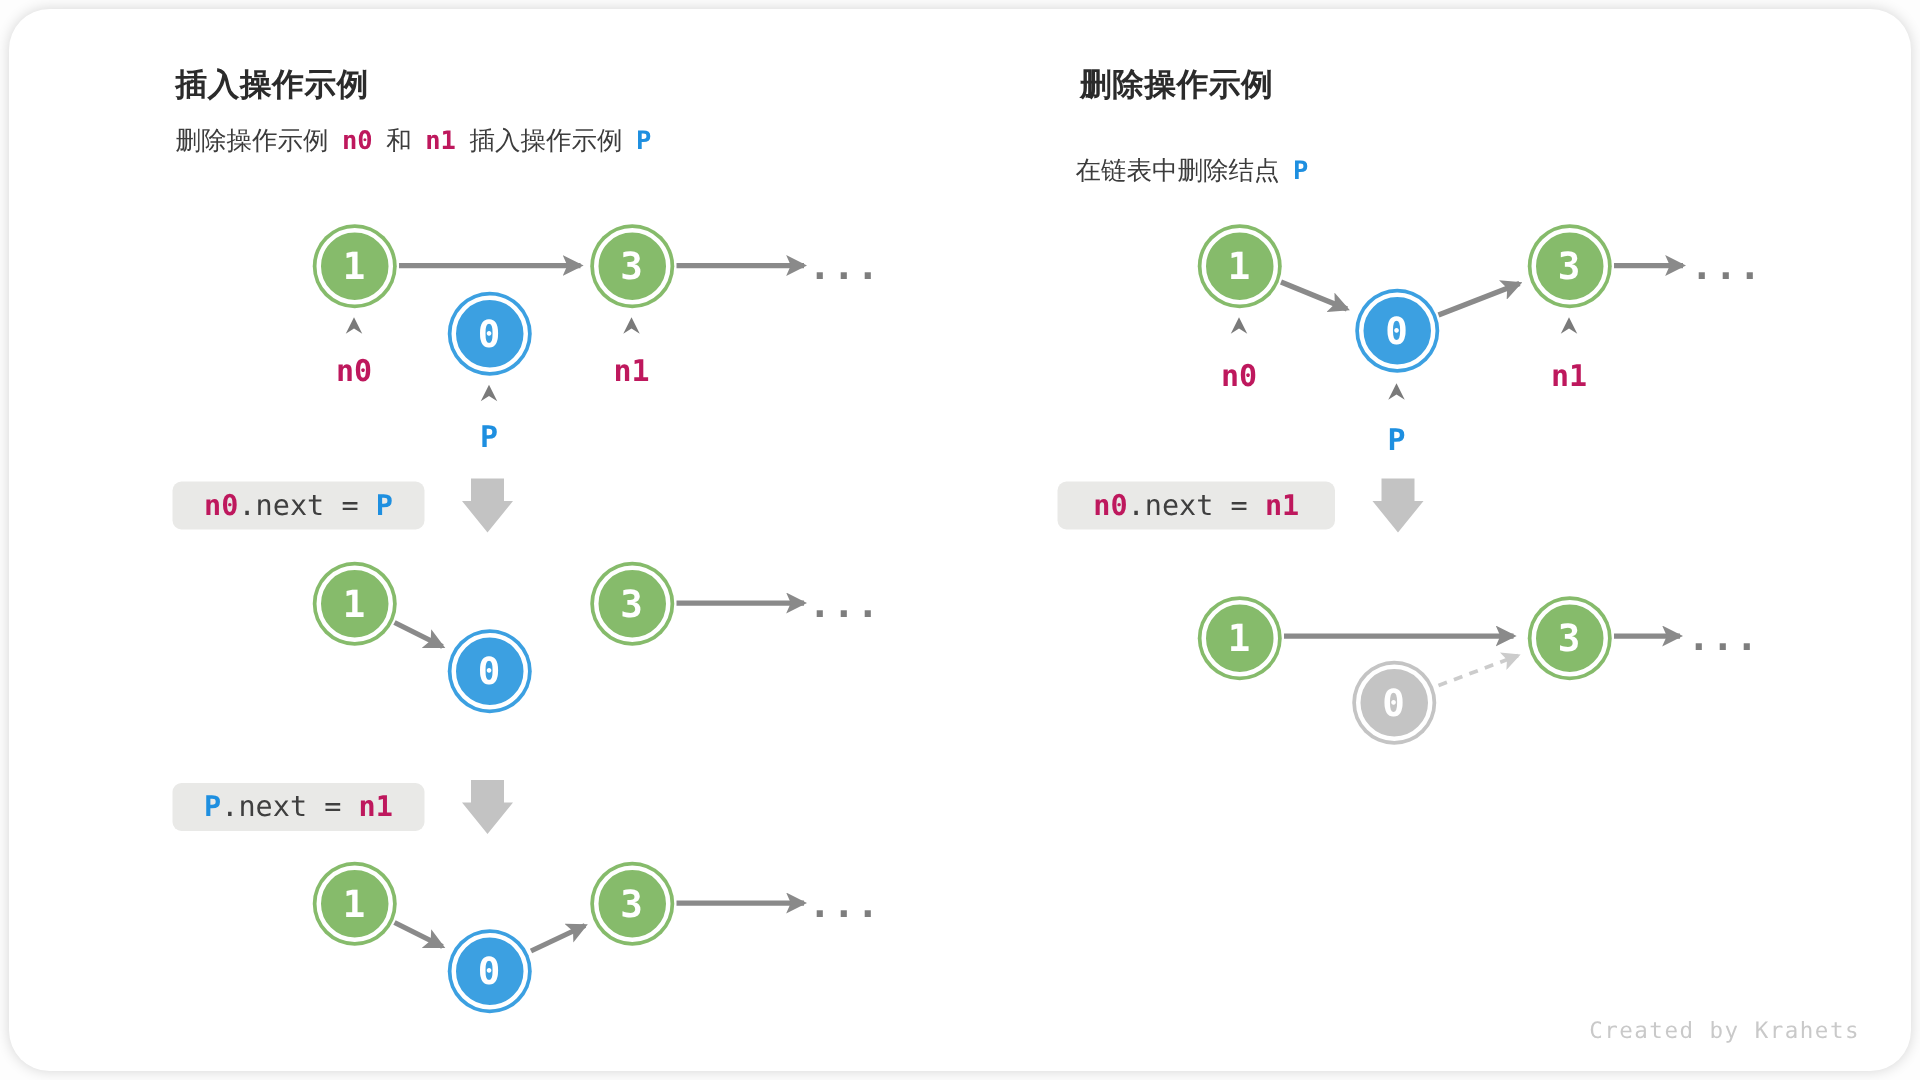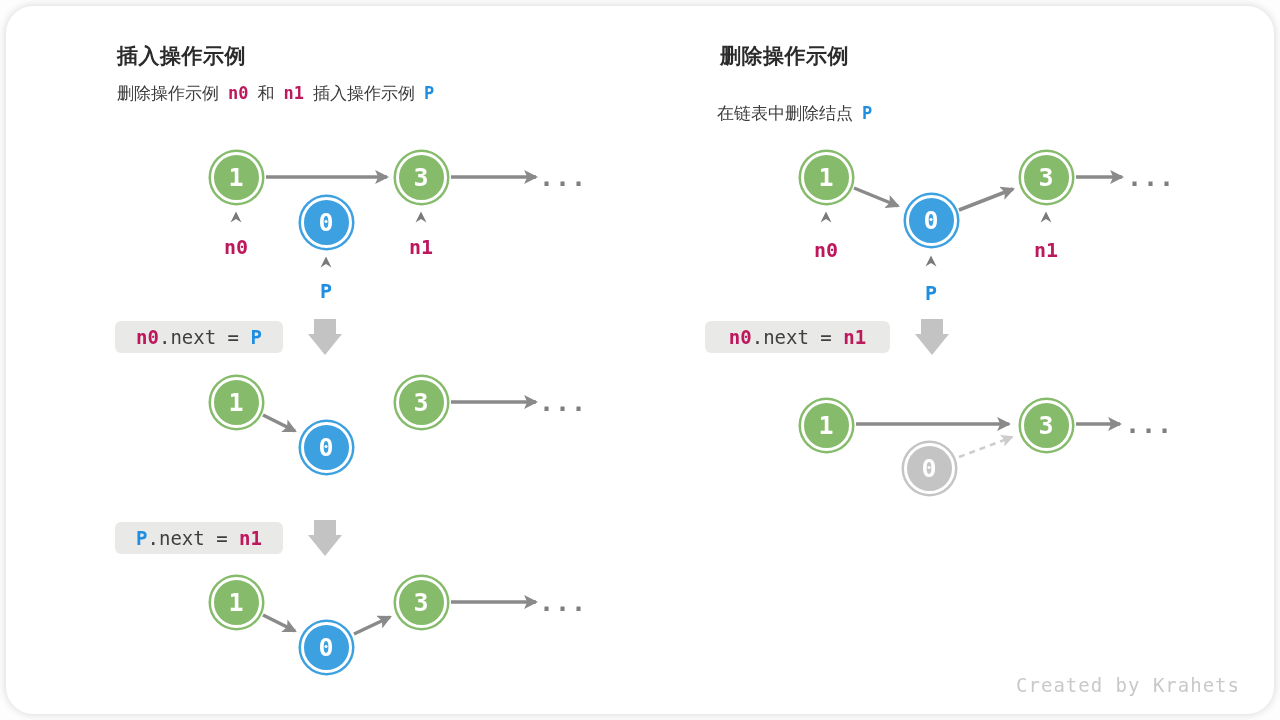--- a/index.html
+++ b/index.html
@@ -25,21 +25,21 @@
 
   .ellipsis{position:absolute;transform:translate(-50%,-58%);
         font-family:"DejaVu Sans Mono","Liberation Mono",monospace;font-weight:700;font-size:25px;color:#7e7e7e;letter-spacing:1px;}
 
   .codebox{position:absolute;height:32px;background:#e9e9e7;border-radius:6px;
         display:flex;align-items:center;justify-content:center;
         font-family:"DejaVu Sans Mono","Liberation Mono",monospace;font-size:19px;color:#3f3f3f;}
   .codebox span{white-space:pre;}
 
   .credit{position:absolute;right:40px;bottom:24px;
-        font-family:"DejaVu Sans Mono","Liberation Mono",monospace;font-size:19px;color:#c9c9c9;letter-spacing:1px;}
+        font-family:"DejaVu Sans Mono","Liberation Mono",monospace;font-size:15px;color:#c9c9c9;letter-spacing:1px;}
 </style>
 </head>
 <body>
 
 <div class="canvas">
   <div class="card"></div>
 
   <svg class="layer" width="1280" height="720" viewBox="0 0 1280 720">
     <defs>
       <marker id="ah" viewBox="0 0 10 10" refX="8.5" refY="5" markerWidth="4" markerHeight="4" orient="auto">

